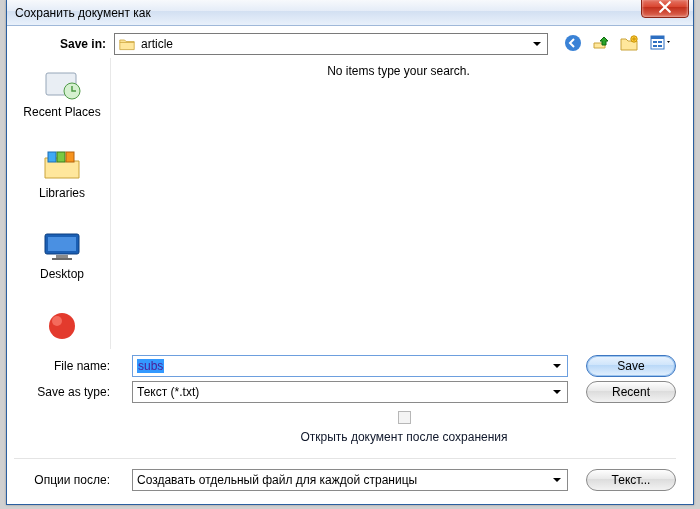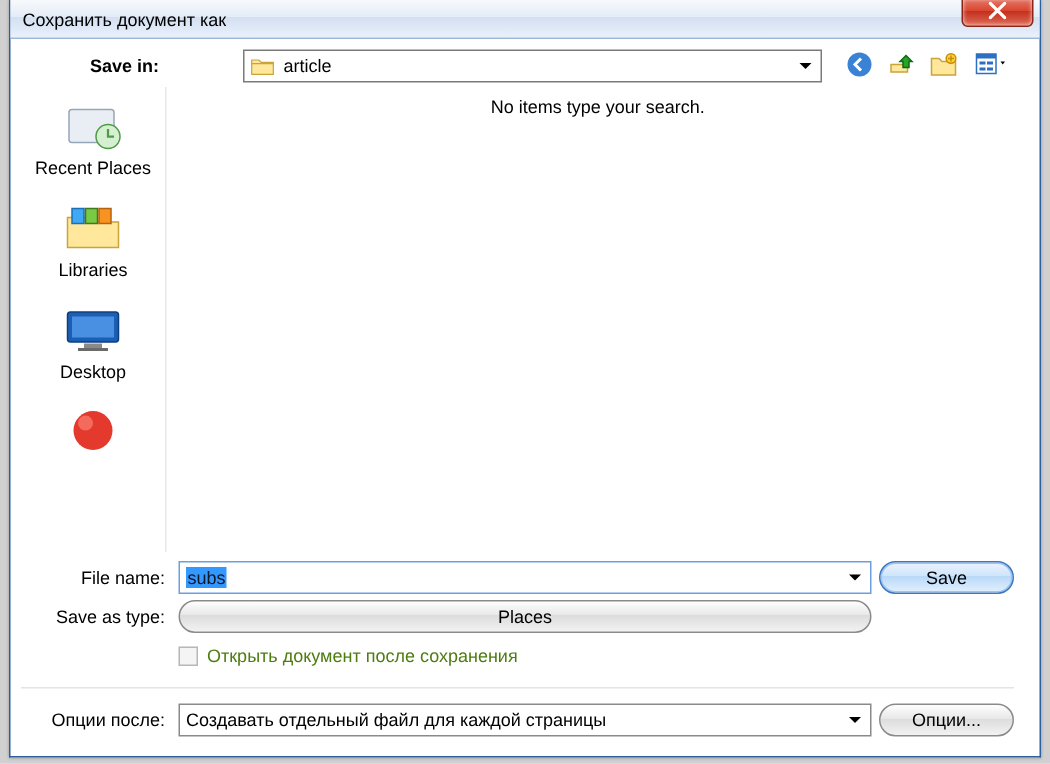--- a/index.html
+++ b/index.html
@@ -31,65 +31,65 @@
     background:#fff;
     display:flex; flex-direction:column;
   }
 
   .row-savein {
     height:28px; display:flex; align-items:center; padding:2px 10px 2px 0;
   }
   .row-savein .lbl { width:100px; text-align:right; padding-right:8px;font-weight:bold; }
   .combo {
     flex:1; height:22px; border:1px solid #7a7a7a; background:#fff;
-    display:flex; align-items:center; padding:0 4px; position:relative;margin-left:48px;
+    display:flex; align-items:center; padding:0 4px; position:relative;
   }
   .combo.drop::after{
     content:""; position:absolute; right:6px; top:50%; margin-top:-2px;
     border:4px solid transparent; border-top-color:#000;
   }
   .folder-ico { width:16px; height:14px; margin-right:6px; }
   .toolbar-icons { display:flex; gap:6px; margin-left:14px; align-items:center; }
   .tb-btn { width:22px; height:22px; display:flex; align-items:center; justify-content:center; border-radius:3px; }
 
   .mid { flex:1; display:flex; min-height:0; }
   .places {
     width:96px; background:#fff; overflow:hidden;
-    display:flex; flex-direction:column; align-items:center; padding-top:6px; gap:12px;
+    display:flex; flex-direction:column; align-items:center; padding-top:6px; gap:25px;
   }
   .place { width:90px; text-align:center; font-size:11px; color:#000; cursor:default;}
   .place .picon { width:44px; height:40px; margin:0 auto 2px; display:flex; align-items:center; justify-content:center;}
   .place .plabel { line-height:1.15; word-break:break-word; max-height:26px; overflow:hidden;}
   .listing {
     flex:1; border-left:1px solid #e8e8e8; padding-top:6px; text-align:center; color:#000;
   }
 
-  .bottom { padding:6px 10px 6px 0; display:grid; grid-template-columns:100px 1fr 90px; gap:4px 5px; align-items:center;}
+  .bottom { padding:6px 10px 6px 0; display:grid; grid-template-columns:100px 1fr 90px; gap:4px 18px; align-items:center;}
   .bottom .lbl { text-align:right; padding-right:4px; }
   .input-combo {
     height:22px; border:1px solid #6d9fde; background:#fff; position:relative;
     display:flex; align-items:center; padding:0 18px 0 4px;
   }
   .input-combo::after{
     content:""; position:absolute; right:6px; top:50%; margin-top:-2px;
     border:4px solid transparent; border-top-color:#000;
   }
-  .input-combo .sel { background:#3399ff; color:#0f172a; padding:0 1px;text-align:center;}
+  .input-combo .sel { background:#3399ff; color:#4c1d95; padding:0 1px;text-align:center;}
   .btn {
     height:22px; border:1px solid #8a8a8a; border-radius:11px;
     background:linear-gradient(#fefefe,#e8e8e8 45%,#dcdcdc 46%,#f2f2f2);
     text-align:center; line-height:20px; padding:0 8px; cursor:default;
     min-width:74px;
   }
   .btn.primary{
     border:1px solid #3d77c2;
     background:linear-gradient(#eaf3fe,#cfe5fb 45%,#b9d8f8 46%,#e3f0fd);
     box-shadow:0 0 0 1px #9cc5ef inset;
   }
-  .chk-row { grid-column:2 / span 2; display:flex; align-items:center; gap:6px; color:#4d7c0f; padding:4px 0 8px 0;}
+  .chk-row { grid-column:2 / span 2; display:flex; align-items:center; gap:6px; color:#0f172a; padding:4px 0 8px 0;flex-direction:column;}
   .chk { width:13px; height:13px; border:1px solid #b7b7b7; background:#f4f4f4;}
   .sep { grid-column:1 / span 3; height:1px; background:#e4e4e4; margin:2px 0 6px;}
 
   
   .i-recent{ width:40px;height:34px;}
   .i-desktop{ width:40px;height:28px;}
   .i-lib{ width:40px;height:32px;}
   .i-net{ width:38px;height:38px;}
   .i-red{ width:30px;height:30px;}
 </style>
@@ -221,31 +221,34 @@
 
     <div class="bottom">
 
       <div class="lbl">File name:</div>
       <div class="input-combo">
         <span class="sel">subs</span>
       </div>
       <div class="btn primary">Save</div>
 
       <div class="lbl">Save as type:</div>
-      <div class="btn">Places</div>
+      <div class="input-combo" style="border-color:#8a8a8a;">
+        <span>Текст (*.txt)</span>
+      </div>
+      <div class="btn">Recent</div>
 
       <div class="chk-row">
         <div class="chk"></div>
         <span>Открыть документ после сохранения</span>
       </div>
 
       <div class="sep"></div>
 
       <div class="lbl">Опции после:</div>
       <div class="input-combo" style="border-color:#8a8a8a;">
         <span>Создавать отдельный файл для каждой страницы</span>
       </div>
-      <div class="btn">Опции...</div>
+      <div class="btn">Текст...</div>
 
     </div>
 
   </div>
 </div>
 
 </body></html>

